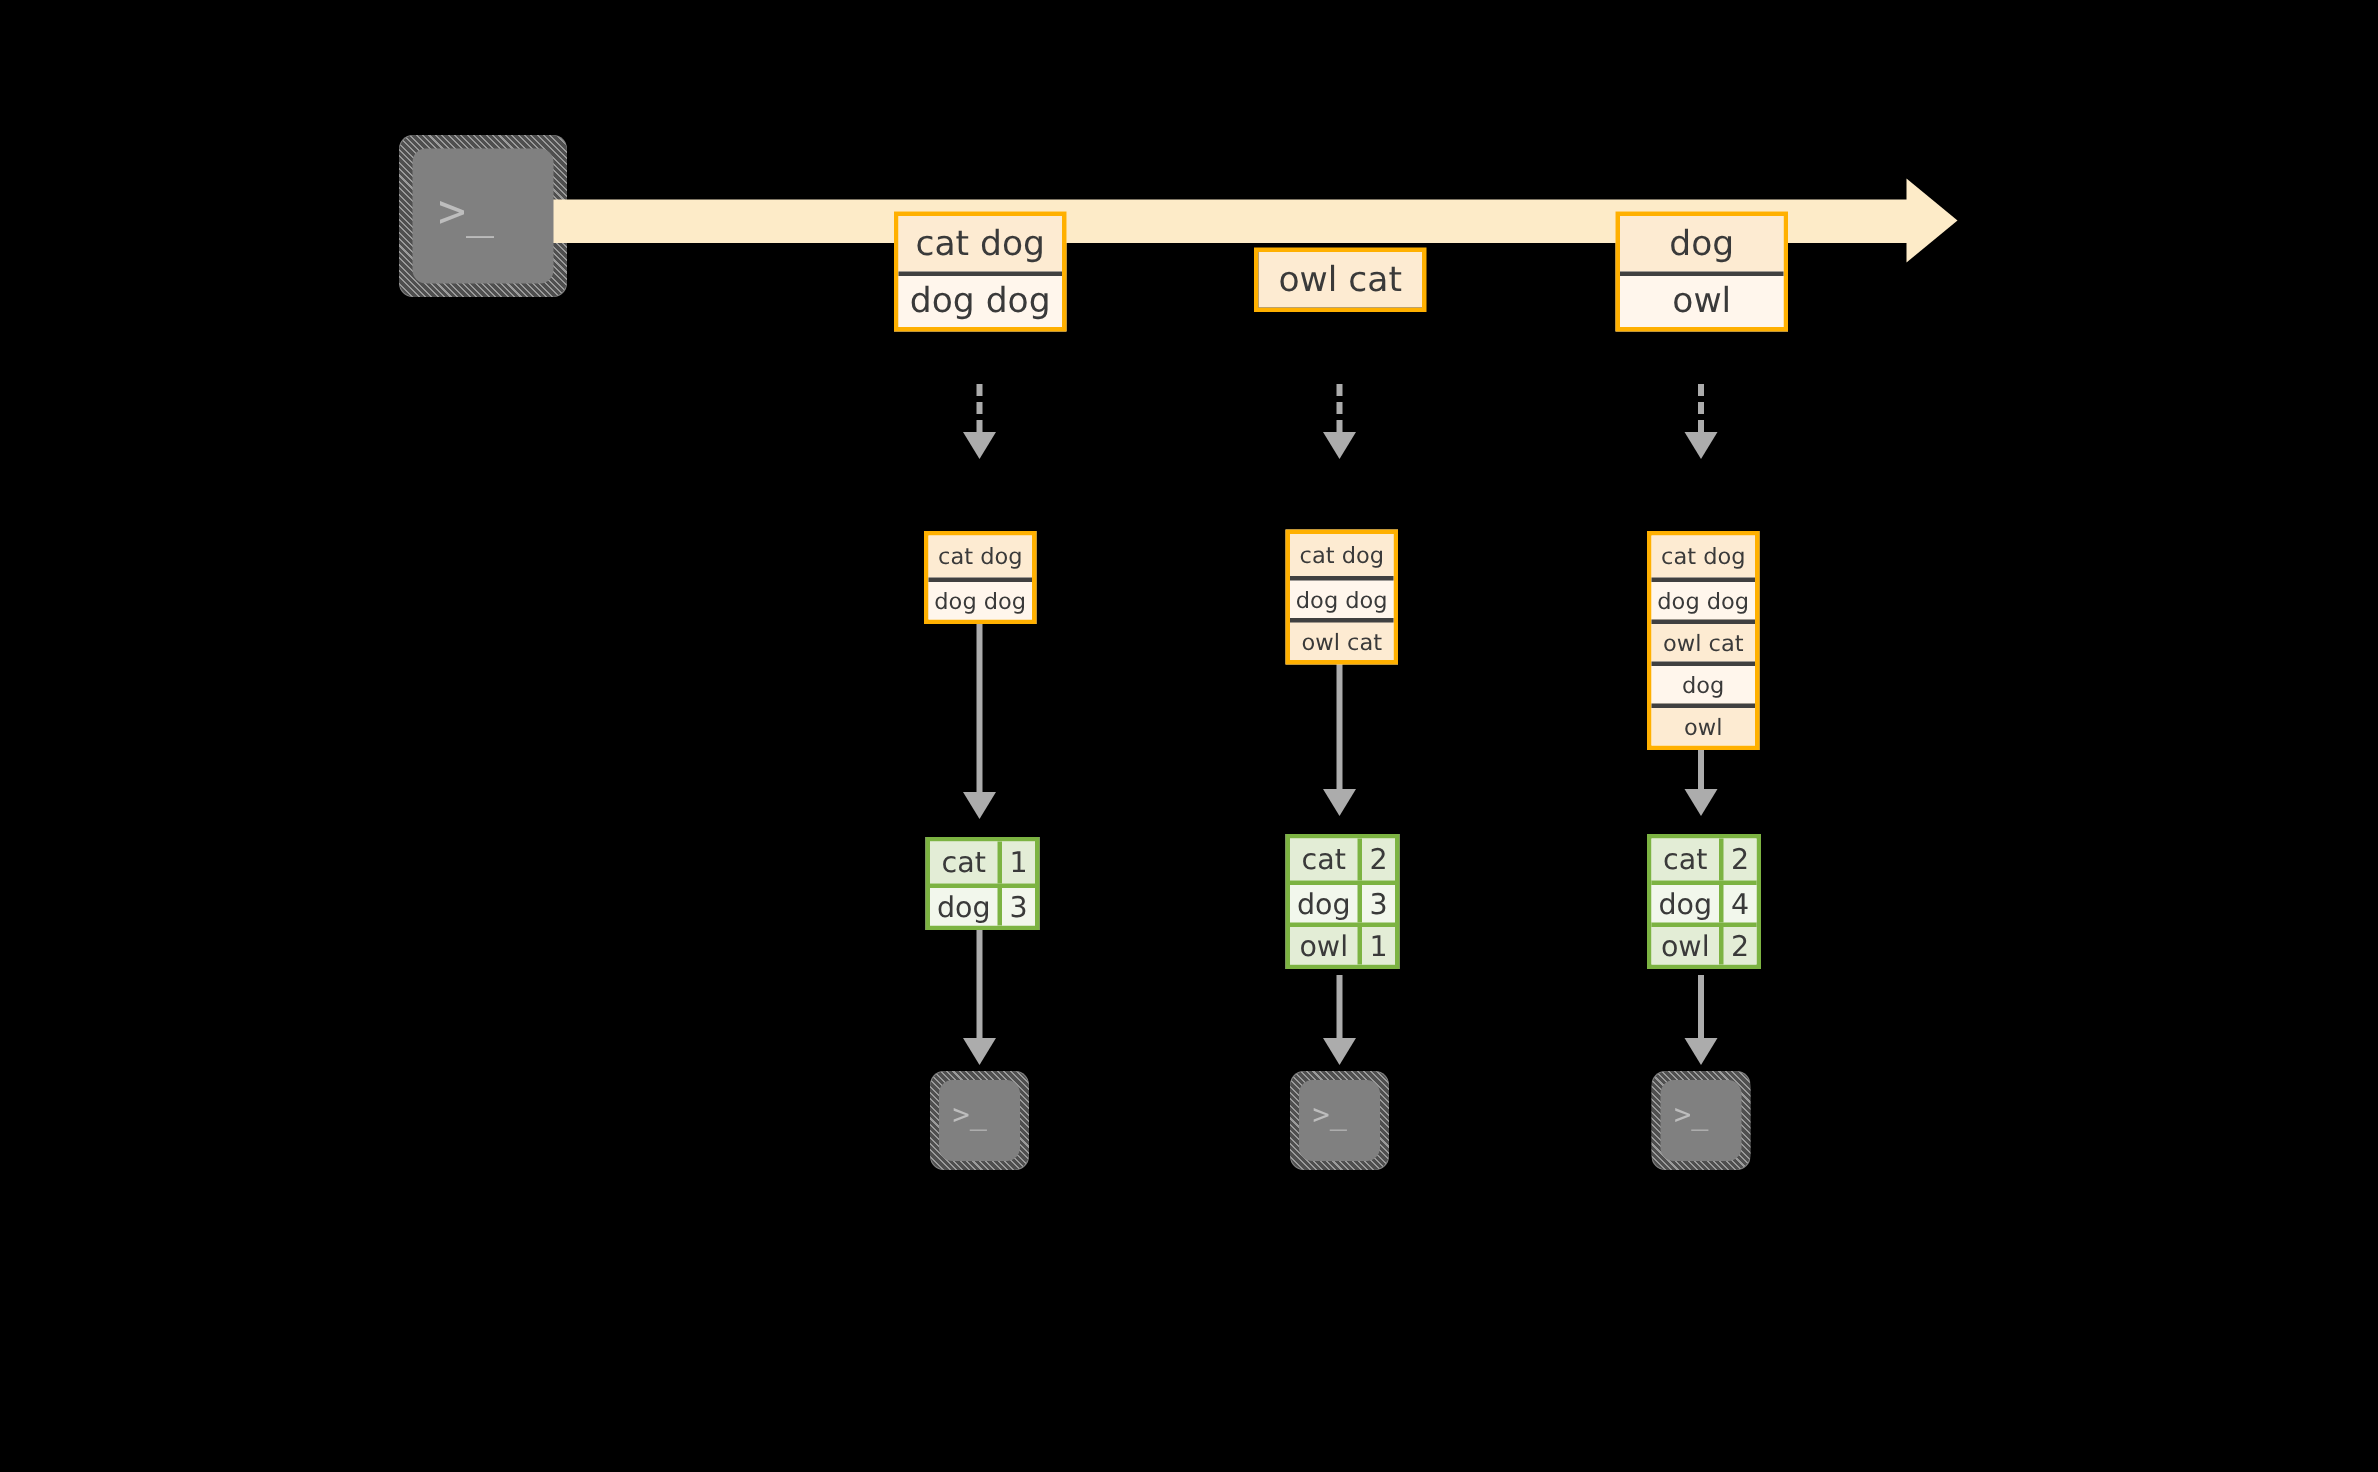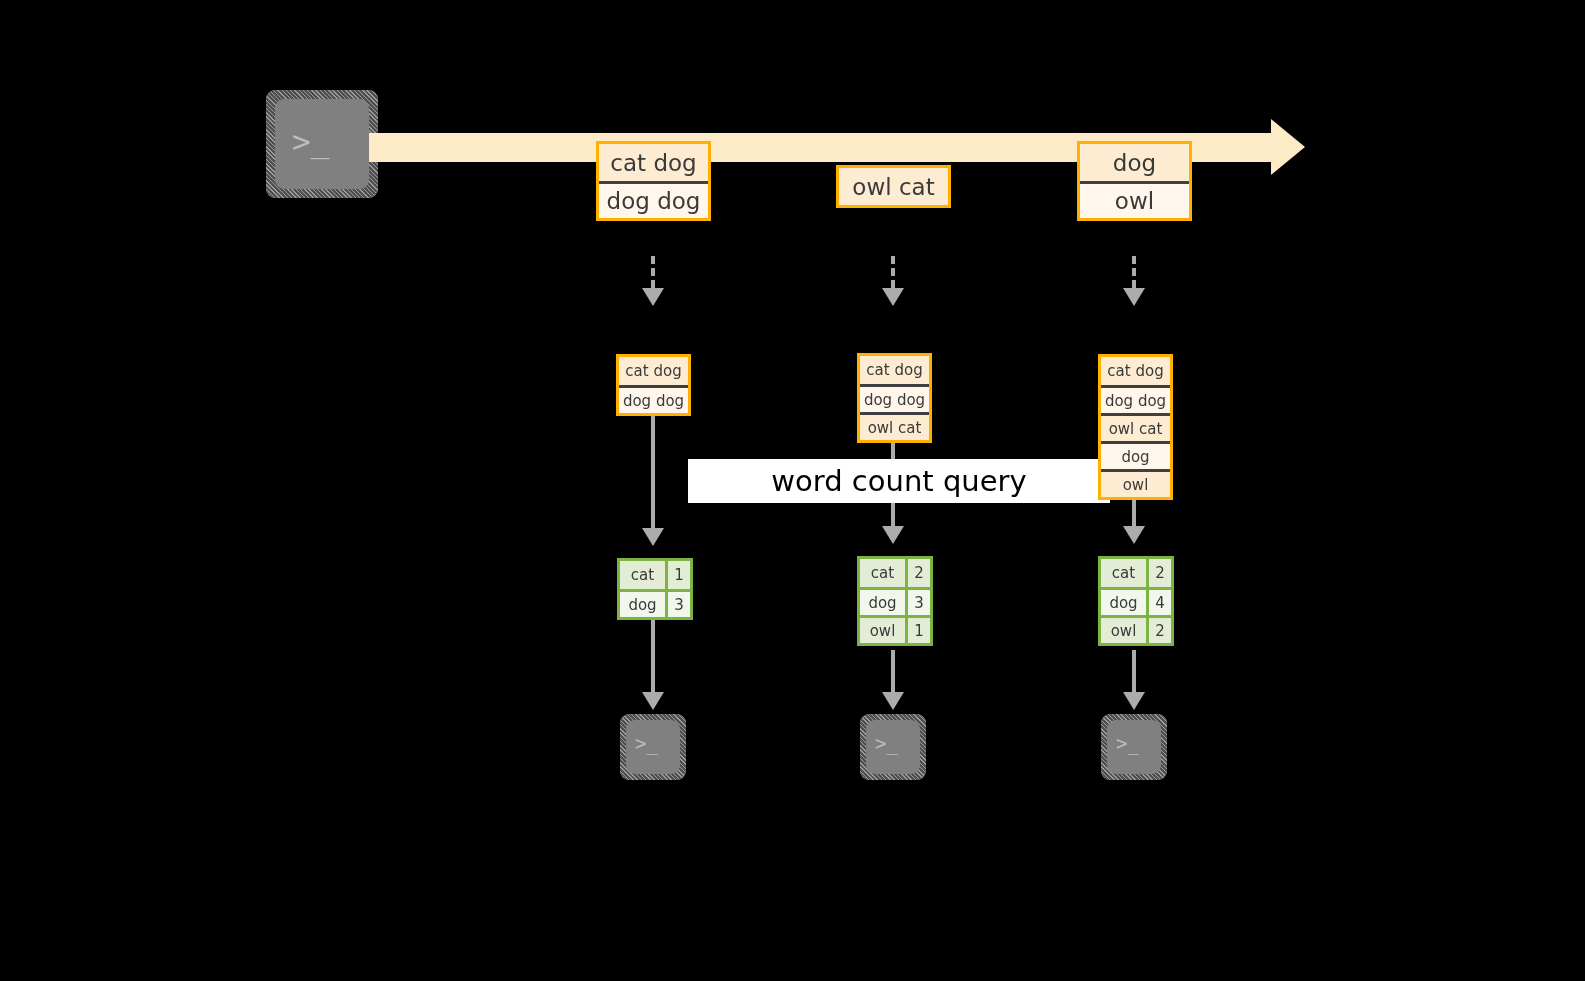--- a/index.html
+++ b/index.html
@@ -103,21 +103,21 @@
     display: flex;
     height: 28px;
     box-sizing: border-box;
   }
   .restable .row + .row { border-top: 3px solid #7CB342; }
   .restable .k, .restable .v {
     box-sizing: border-box;
     display: flex;
     align-items: center;
     justify-content: center;
-    font-size: 15px;
+    font-size: 19px;
     color: #3a3a3a;
     background: #E3EDD6;
     white-space: nowrap;
   }
   .restable .row.alt .k, .restable .row.alt .v { background: #F2F7EC; }
   .restable .k { width: 45px; }
   .restable .v { width: 25px; border-left: 3px solid #7CB342; }
 
   
   .vline {
@@ -279,17 +279,14 @@
 
   <div class="vline" style="left:1132px; top:650px; height:46px;"></div>
   <div class="vhead" style="left:1123px; top:692px;"></div>
 
   <div class="term" style="left:1101px; top:714px; width:66px; height:66px; border:0;">
     <div class="term-hatch"></div>
     <div class="term-face" style="left:6px; top:6px; right:6px; bottom:6px;"></div>
     <div class="term-glyph" style="left:15px; top:20px; font-size:19px;">&gt;_</div>
   </div>
 
-  <div class="querybar" style="left:688px; top:459px; width:422px; height:44px;">
-    <span>word count query</span>
-  </div>
 
 </div>
 
 </body></html>

